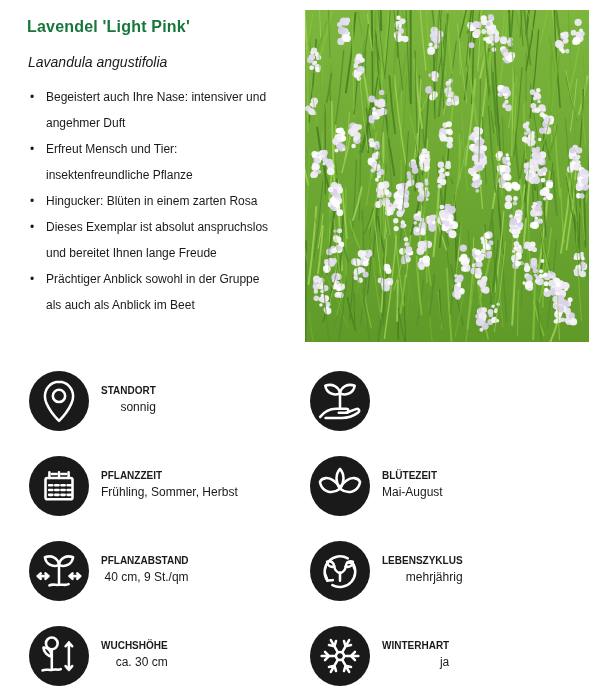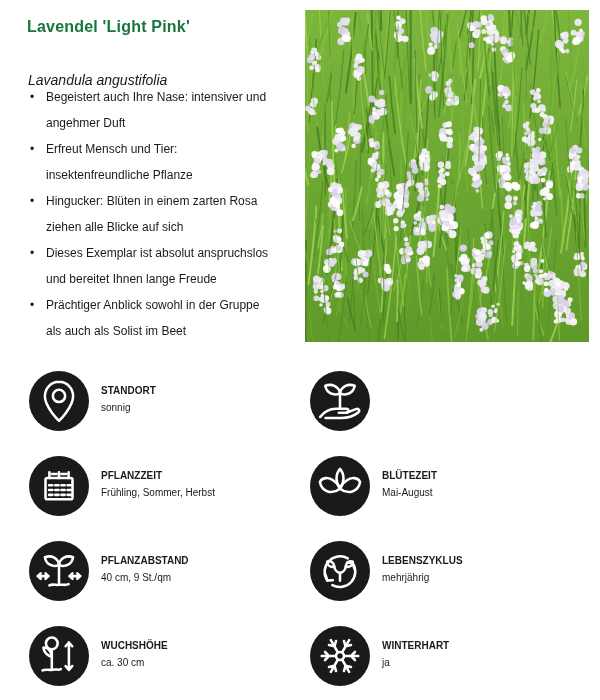--- a/index.html
+++ b/index.html
@@ -7,21 +7,21 @@
     width:600px;height:700px;position:relative;overflow:hidden;
     background:#ffffff;color:#1a1a1a;
     font-family:"Liberation Sans", sans-serif;
     -webkit-font-smoothing:antialiased;
   }
   .page-title{
     position:absolute;left:27px;top:18px;margin:0;
     font-size:16px;font-weight:700;letter-spacing:0.2px;
   }
   .subtitle{
-    position:absolute;left:28px;top:72px;
+    position:absolute;left:28px;top:54px;
     font-size:14px;font-style:italic;
   }
   .bullets{
     position:absolute;left:29px;top:84px;width:285px;
     margin:0;padding:0;list-style:none;
   }
   .bullets li{
     position:relative;padding-left:17px;
     font-size:12px;line-height:26px;
   }
@@ -39,48 +39,47 @@
     display:grid;grid-template-columns:281px 265px;grid-auto-rows:85px;
   }
   .cell{display:flex;align-items:flex-start;}
   .icon-circle{
     width:60px;height:60px;border-radius:50%;flex:0 0 60px;
     background:#1a1a1a;
   }
   .icon-circle svg{width:60px;height:60px;display:block;}
   .attr-text{margin-left:12px;margin-top:11px;}
   .attr-label{font-weight:700;font-size:10px;line-height:17px;}
-  .attr-value{font-size:10px;line-height:17px;max-width:220px;}
+  .attr-value{font-size:12px;line-height:17px;max-width:220px;text-align:right;}
 </style>
 </head>
 <body>
 
 <h1 class="page-title" style="color: rgb(22, 118, 59);">Lavendel 'Light Pink'</h1>
 <div class="subtitle">Lavandula angustifolia</div>
 
 <ul class="bullets">
     <li>
       <div>Begeistert auch Ihre Nase: intensiver und</div>
       <div>angehmer Duft</div>
     </li>
     <li>
       <div>Erfreut Mensch und Tier:</div>
       <div>insektenfreundliche Pflanze</div>
     </li>
     <li>
       <div>Hingucker: Blüten in einem zarten Rosa</div>
-      <div>ziehen alle Blicke auf sich</div>
     </li>
     <li>
       <div>Dieses Exemplar ist absolut anspruchslos</div>
       <div>und bereitet Ihnen lange Freude</div>
     </li>
     <li>
       <div>Prächtiger Anblick sowohl in der Gruppe</div>
-      <div>als auch als Solist im Beet</div>
+      <div>als auch als Anblick im Beet</div>
     </li>
   </ul>
 
 <div class="photo">
     <svg xmlns="http://www.w3.org/2000/svg" width="284" height="332" viewBox="0 0 284 332">
       <defs>
         <linearGradient id="g" x1="0" y1="0" x2="0" y2="1">
           <stop offset="0" stop-color="#7cb63d"></stop>
           <stop offset="1" stop-color="#5f9a29"></stop>
         </linearGradient>

